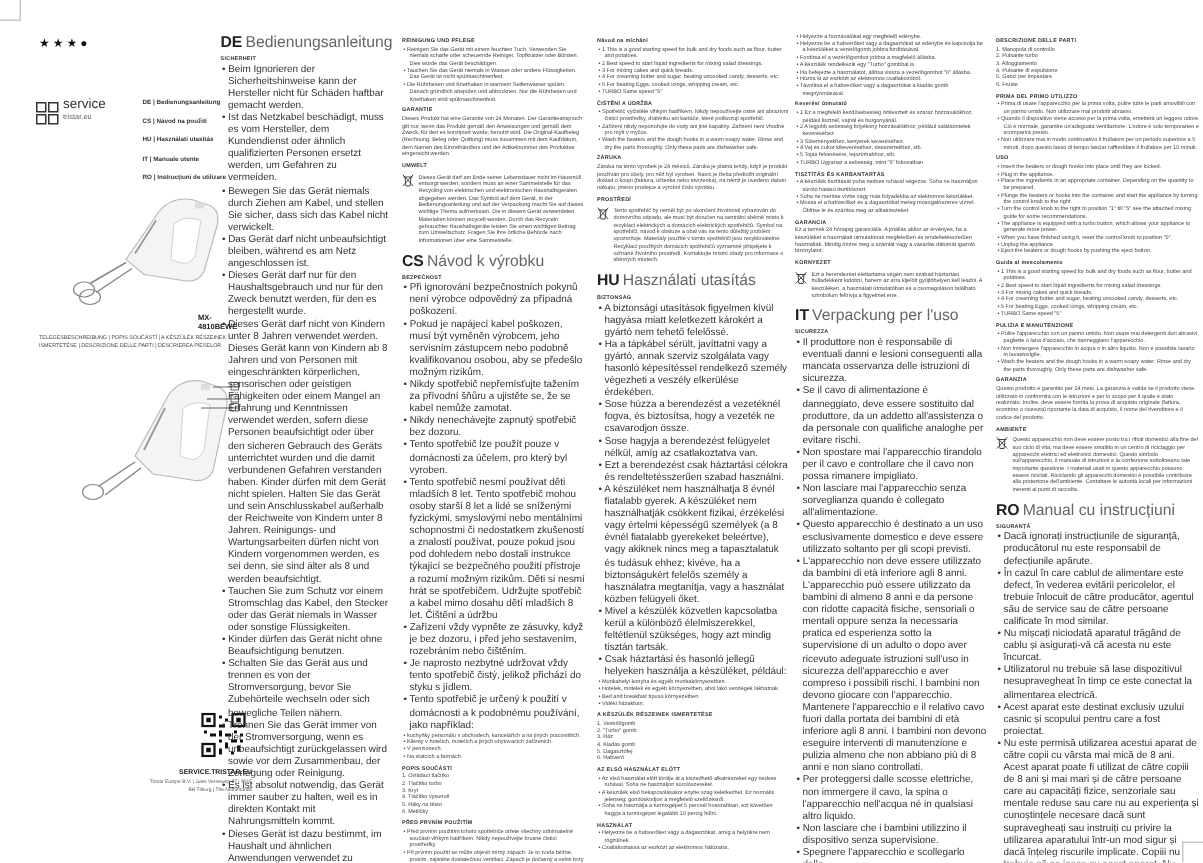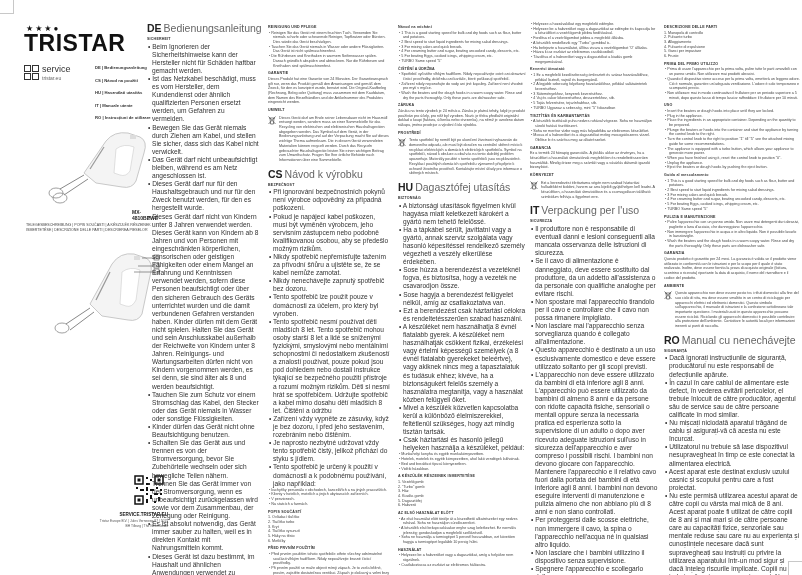--- a/index.html
+++ b/index.html
@@ -7,21 +7,21 @@
   body{font-family:"Liberation Sans",sans-serif;color:#1a1a1a;position:relative}
   .page{position:absolute;left:0;top:0;width:802px;height:575px;background:#fff}
   .crop{position:absolute;border-color:#c8c8c8;border-style:solid;width:14px;height:14px}
   .crop.tl{left:0;top:0;border-width:0 1px 1px 0}
   .crop.br{right:0;bottom:0;border-width:1px 0 0 1px}
 
   
   .cover{position:absolute;left:22px;top:20px;width:120px;height:540px}
   .stars{font-size:8px;letter-spacing:2px;color:#111;position:absolute;left:4px;top:4px}
   .logo{position:absolute;left:2px;top:10px;font-weight:bold;font-size:23px;letter-spacing:0.5px;color:#111;font-family:"Liberation Sans",sans-serif}
-  .service{position:absolute;left:2px;top:45px;display:flex;align-items:flex-start;gap:3px}
+  .service{position:absolute;left:2px;top:45px;display:flex;align-items:flex-end;gap:3px}
   .svc-grid{display:grid;grid-template-columns:7px 7px;gap:1px}
   .svc-grid span{width:7px;height:7px;border:1px solid #333;display:block}
   .svc-txt{font-size:9px;color:#333;line-height:9px}
   .svc-txt small{display:block;font-size:5px;color:#666}
   .langlist{position:absolute;left:73px;top:42px;font-size:4.2px;line-height:12.5px;font-weight:bold;color:#333;width:70px}
   .mixer{position:absolute;left:22px;top:105px;width:110px;height:80px}
   .model{position:absolute;left:110px;top:189px;font-size:5px;font-weight:bold;color:#222}
   .fine1{position:absolute;left:4px;top:203px;font-size:3.6px;color:#444;line-height:5px;width:135px}
   .mixer2{position:absolute;left:28px;top:222px;width:110px;height:100px}
   .qr{position:absolute;left:112px;top:455px;width:30px;height:30px}
@@ -42,21 +42,20 @@
 </style>
 </head>
 <body>
 
 <div class="page">
   <div class="crop tl"></div>
   <div class="crop br"></div>
 
   <div class="cover">
     <div class="stars">★★★●</div>
-    <div class="logo">TRISTAR</div>
     <div class="service">
       <div class="svc-grid">
           <span></span>
           <span></span>
           <span></span>
           <span></span>
         </div>
       <div class="svc-txt">
         <span>service</span>
         <small>tristar.eu</small>
@@ -204,21 +203,21 @@
     <div class="h2">ZÁRUKA</div>
     <p class="small">Záruka na tento výrobek je 24 měsíců. Záruka je platná tehdy, když je produkt používán pro účely, pro něž byl vyroben. Navíc je třeba předložit originální doklad o koupi (faktura, účtenka nebo stvrzenka), na němž je uvedeno datum nákupu, jméno prodejce a výrobní číslo výrobku.</p>
     <div class="h2">PROSTŘEDÍ</div>
     <div class="weee small">
       <svg class="weee-ico" viewBox="0 0 8 9">
           <path d="M1 2h6M2 2l0.6 6h2.8L6 2M0.5 0.5l7 7.5M7.5 0.5l-7 7.5" stroke="#333" stroke-width="0.6" fill="none"></path>
         </svg>
       <p>Tento spotřebič by neměl být po ukončení životnosti vyhazován do domovního odpadu, ale musí být doručen na centrální sběrné místo k recyklaci elektrických a domácích elektrických spotřebičů. Symbol na spotřebiči, návod k obsluze a obal vás na tento důležitý problém upozorňuje. Materiály použité v tomto spotřebiči jsou recyklovatelné. Recyklací použitých domácích spotřebičů významně přispějete k ochraně životního prostředí. Kontaktujte místní úřady pro informace o sběrných místech.</p>
     </div>
 
-    <div class="h1" style="margin-top:5px"><b>HU</b><span>Dagasztófej utasítás</span></div>
+    <div class="h1" style="margin-top:5px"><b>HU</b><span>Használati utasítás</span></div>
     <div class="h2">BIZTONSÁG</div>
     <ul class="big">
       <li>• A biztonsági utasítások figyelmen kívül hagyása miatt keletkezett károkért a gyártó nem tehető felelőssé.</li>
         <li>• Ha a tápkábel sérült, javíttatni vagy a gyártó, annak szerviz szolgálata vagy hasonló képesítéssel rendelkező személy végezheti a veszély elkerülése érdekében.</li>
         <li>• Sose húzza a berendezést a vezetéknél fogva, és biztosítsa, hogy a vezeték ne csavarodjon össze.</li>
       <li>• Sose hagyja a berendezést felügyelet nélkül, amíg az csatlakoztatva van.</li>
         <li>• Ezt a berendezést csak háztartási célokra és rendeltetésszerűen szabad használni.</li>
         <li>• A készüléket nem használhatja 8 évnél fiatalabb gyerek. A készüléket nem használhatják csökkent fizikai, érzékelési vagy értelmi képességű személyek (a 8 évnél fiatalabb gyerekeket beleértve), vagy akiknek nincs meg a tapasztalatuk és tudásuk ehhez; kivéve, ha a biztonságukért felelős személy a használatra megtanítja, vagy a használat közben felügyeli őket.</li>
       <li>• Mivel a készülék közvetlen kapcsolatba kerül a különböző élelmiszerekkel, feltétlenül szükséges, hogy azt mindig tisztán tartsák.</li>
         <li>• Csak háztartási és hasonló jellegű helyeken használja a készüléket, például:</li>
@@ -347,21 +346,21 @@
     <div class="h2">GARANZIA</div>
     <p class="small">Questo prodotto è garantito per 24 mesi. La garanzia è valida se il prodotto viene utilizzato in conformità con le istruzioni e per lo scopo per il quale è stato realizzato. Inoltre, deve essere fornita la prova di acquisto originale (fattura, scontrino o ricevuta) riportante la data di acquisto, il nome del rivenditore e il codice del prodotto.</p>
     <div class="h2">AMBIENTE</div>
     <div class="weee small">
       <svg class="weee-ico" viewBox="0 0 8 9">
           <path d="M1 2h6M2 2l0.6 6h2.8L6 2M0.5 0.5l7 7.5M7.5 0.5l-7 7.5" stroke="#333" stroke-width="0.6" fill="none"></path>
         </svg>
       <p>Questo apparecchio non deve essere posto tra i rifiuti domestici alla fine del suo ciclo di vita, ma deve essere smaltito in un centro di riciclaggio per apparecchi elettrici ed elettronici domestici. Questo simbolo sull'apparecchio, il manuale di istruzioni e la confezione sottolineano tale importante questione. I materiali usati in questo apparecchio possono essere riciclati. Riciclando gli apparecchi domestici è possibile contribuire alla protezione dell'ambiente. Contattare le autorità locali per informazioni inerenti ai punti di raccolta.</p>
     </div>
 
-    <div class="h1" style="margin-top:5px"><b>RO</b><span>Manual cu nenechávejte</span></div>
+    <div class="h1" style="margin-top:5px"><b>RO</b><span>Manual cu instrucțiuni</span></div>
     <div class="h2">SIGURANȚĂ</div>
     <ul class="big">
       <li>• Dacă ignorați instrucțiunile de siguranță, producătorul nu este responsabil de defecțiunile apărute.</li>
         <li>• În cazul în care cablul de alimentare este defect, în vederea evitării pericolelor, el trebuie înlocuit de către producător, agentul său de service sau de către persoane calificate în mod similar.</li>
         <li>• Nu mișcați niciodată aparatul trăgând de cablu și asigurați-vă că acesta nu este încurcat.</li>
       <li>• Utilizatorul nu trebuie să lase dispozitivul nesupravegheat în timp ce este conectat la alimentarea electrică.</li>
         <li>• Acest aparat este destinat exclusiv uzului casnic și scopului pentru care a fost proiectat.</li>
         <li>• Nu este permisă utilizarea acestui aparat de către copii cu vârsta mai mică de 8 ani. Acest aparat poate fi utilizat de către copiii de 8 ani și mai mari și de către persoane care au capacități fizice, senzoriale sau mentale reduse sau care nu au experiența și cunoștințele necesare dacă sunt supravegheați sau instruiți cu privire la utilizarea aparatului într-un mod sigur și dacă înțeleg riscurile implicate. Copiii nu trebuie să se joace cu acest aparat. Nu lăsați aparatul și cablul acestuia la îndemâna copiilor mai mici de 8 ani. Curățarea și întreținerea nu trebuie realizate de către copii decât dacă au peste 8 ani și sunt supravegheați.</li>
 
     </ul>

